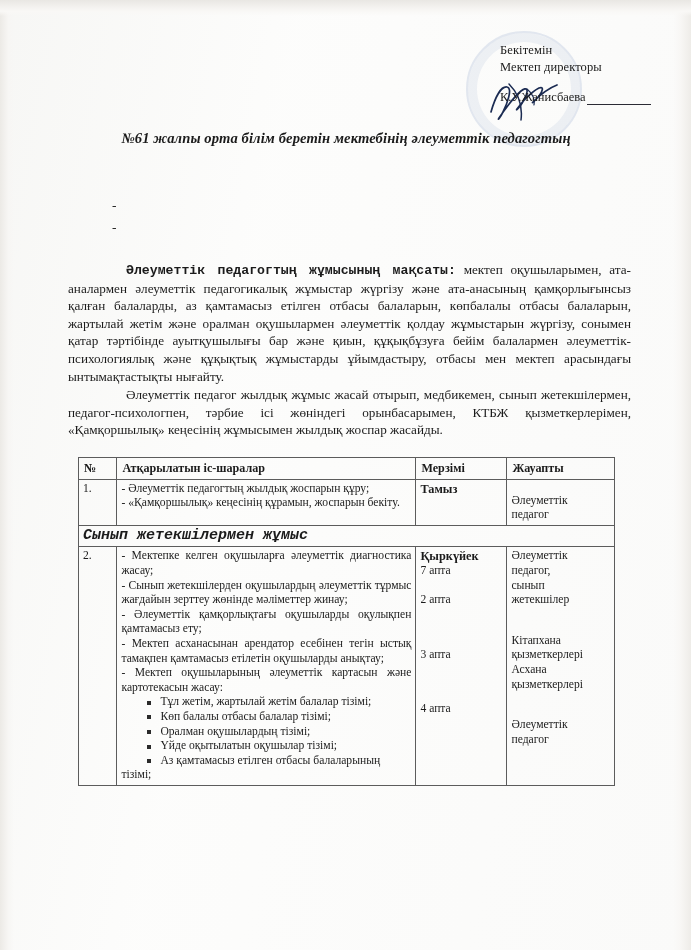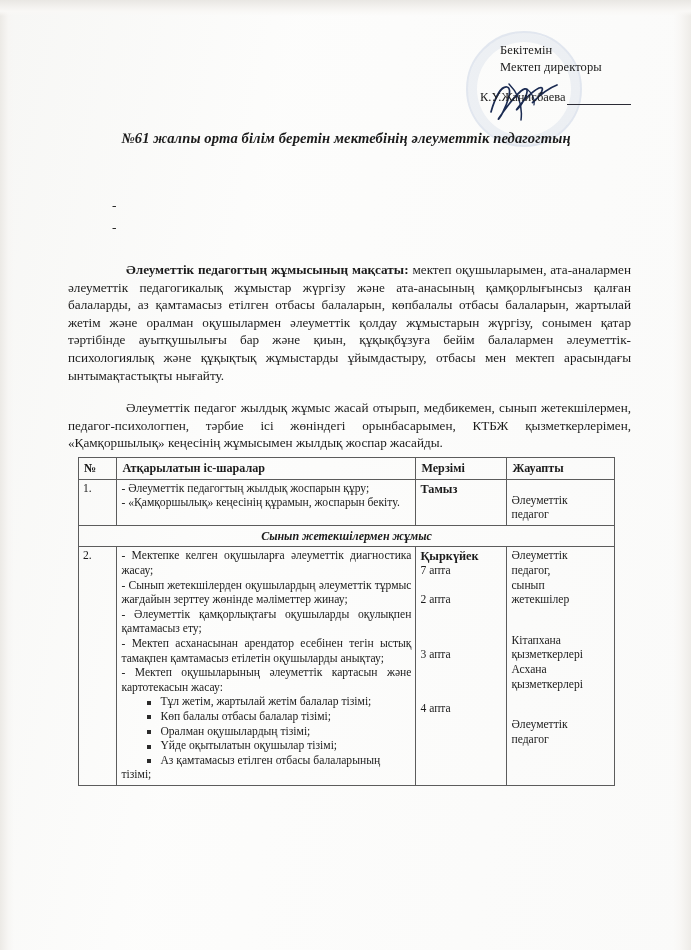--- a/index.html
+++ b/index.html
@@ -56,21 +56,21 @@
     top: 42px;
     width: 180px;
     font-size: 12.5px;
     line-height: 17px;
     letter-spacing: 0.1px;
   }
   .approval div { white-space: nowrap; }
 
   .signer-row {
     position: absolute;
-    left: 480px;
+    left: 500px;
     top: 90px;
     font-size: 12.5px;
     white-space: nowrap;
   }
   .signer-underline {
     display: inline-block;
     width: 64px;
     border-bottom: 1px solid #2b2b35;
     vertical-align: bottom;
     height: 11px;
@@ -138,22 +138,22 @@
     top: 261px;
     width: 563px;
     font-size: 13.2px;
     line-height: 17.6px;
     text-align: justify;
   }
   .body-block p {
     margin: 0 0 0 0;
     text-indent: 58px;
   }
-  .body-block p + p { margin-top: 15px; }
-  .lead { font-weight: bold; }
+  .body-block p + p { margin-top: 1px; }
+  .lead { font-weight: bold; font-family: Liberation Mono, monospace; }
 
   
   .plan-table {
     position: absolute;
     left: 78px;
     top: 457px;
     width: 537px;
     border-collapse: collapse;
     font-size: 11.6px;
     line-height: 14.6px;
@@ -169,25 +169,25 @@
     font-weight: bold;
     font-size: 12.1px;
     padding: 3px 5px;
   }
   .col-no     { width: 30px; text-align: left; }
   .col-task   { width: 318px; }
   .col-term   { width: 84px; margin-top: 16px; }
   .col-resp   { width: 101px; margin-left: 48px; }
 
   .section-row td {
-    text-align: center;
     font-style: italic;
     font-weight: bold;
-    font-size: 12px;
+    font-size: 15px;
     padding: 3px 4px;
+    font-family: Liberation Mono, monospace;
   }
 
   .cell-tasks p {
     margin: 0;
     text-align: justify;
   }
   .cell-tasks p.j { text-align: justify; }
   .sub-bullets {
     margin: 0;
     padding: 0 0 0 26px;

